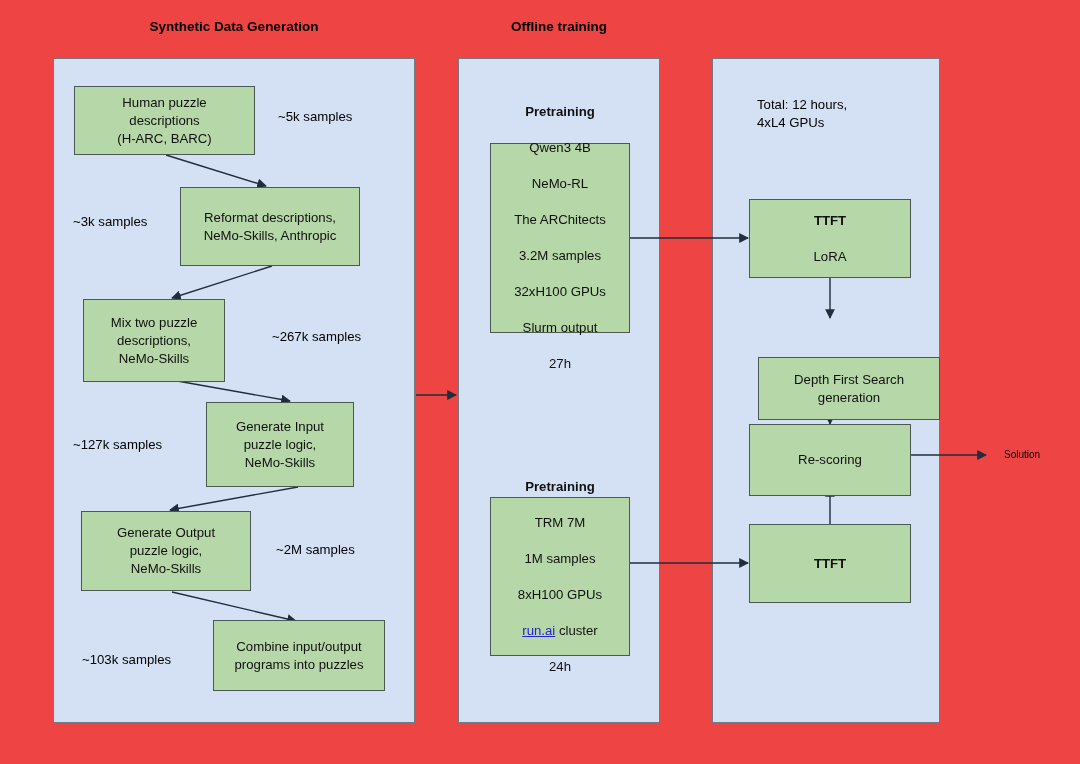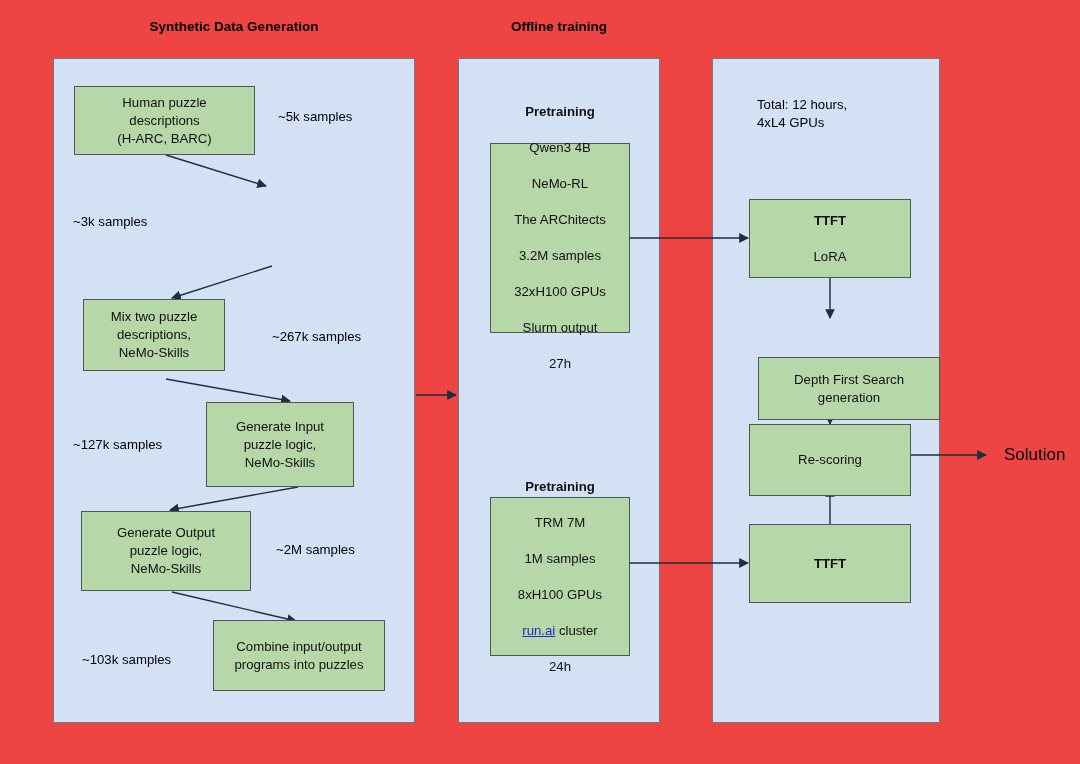--- a/index.html
+++ b/index.html
@@ -71,21 +71,21 @@
   svg.edges {
     position: absolute;
     left: 0;
     top: 0;
     width: 1080px;
     height: 764px;
     pointer-events: none;
   }
   .outlabel {
     position: absolute;
-    font-size: 17px;
+    font-size: 10px;
     line-height: 18px;
     color: #000000;
   }
 </style>
 </head>
 <body>
 
 <div id="canvas">
 
   <div class="col-title" style="left:53px; top:18px; width:362px;">Synthetic Data Generation</div>
@@ -120,22 +120,24 @@
       <path d="M 830 602 L 830 488"></path>
 
       <path d="M 911 455 L 986 455"></path>
     </g>
   </svg>
 
   <div class="node" style="left:74px; top:86px; width:181px; height:69px;">Human puzzle
 descriptions
 (H-ARC, BARC)</div>
 
-
-  <div class="node" style="left:83px; top:299px; width:142px; height:72px;">Mix two puzzle
+  <div class="node" style="left:180px; top:187px; width:180px; height:79px;">Reformat descriptions,
+NeMo-Skills, Anthropic</div>
+
+  <div class="node" style="left:83px; top:299px; width:142px; height:83px;">Mix two puzzle
 descriptions,
 NeMo-Skills</div>
 
   <div class="node" style="left:206px; top:402px; width:148px; height:85px;">Generate Input
 puzzle logic,
 NeMo-Skills</div>
 
   <div class="node" style="left:81px; top:511px; width:170px; height:80px;">Generate Output
 puzzle logic,
 NeMo-Skills</div>

